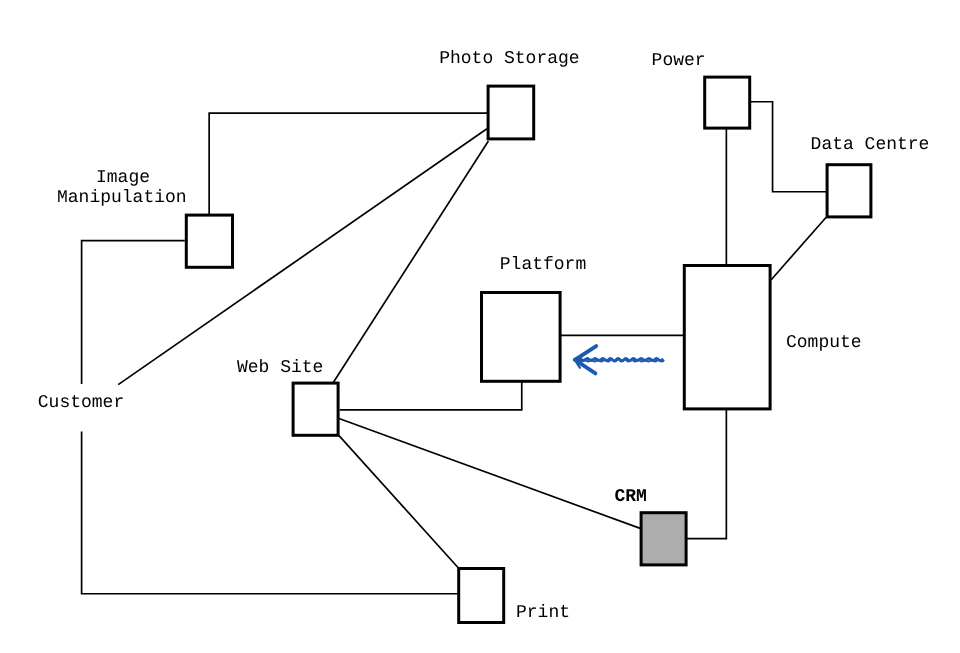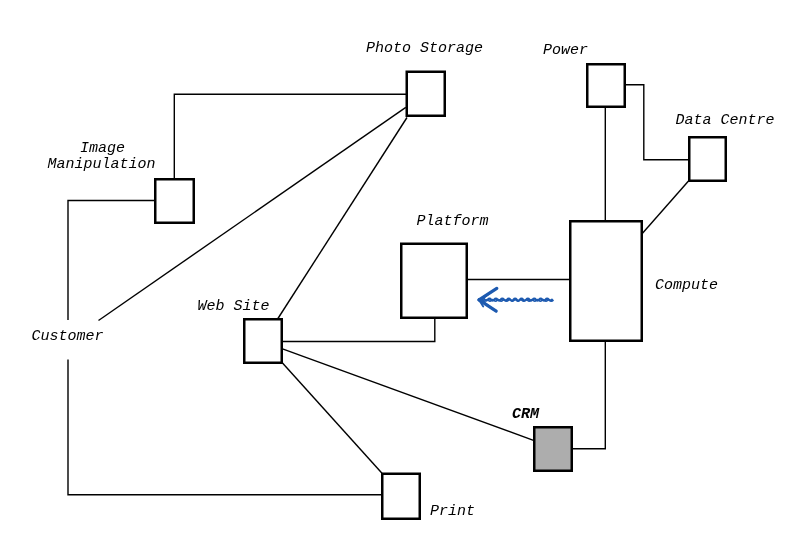--- a/index.html
+++ b/index.html
@@ -1,16 +1,16 @@
 <!DOCTYPE html>
 <html><head>
 <meta charset="utf-8">
 <style>
   html,body{margin:0;padding:0;background:#ffffff;}
-  .page{position:relative;width:800px;height:525px;background:#ffffff;overflow:hidden;font-style:italic;}
+  .page{position:relative;width:800px;height:525px;background:#ffffff;overflow:hidden;}
   svg{display:block;}
   text{font-family:"Liberation Mono", monospace;font-size:15px;fill:#000000;}
 </style>
 </head>
 <body>
 
 <div class="page">
 <svg width="800" height="544" viewBox="0 0 800 544" xmlns="http://www.w3.org/2000/svg">
 
   <rect x="0" y="0" width="800" height="544" fill="#ffffff"></rect>

